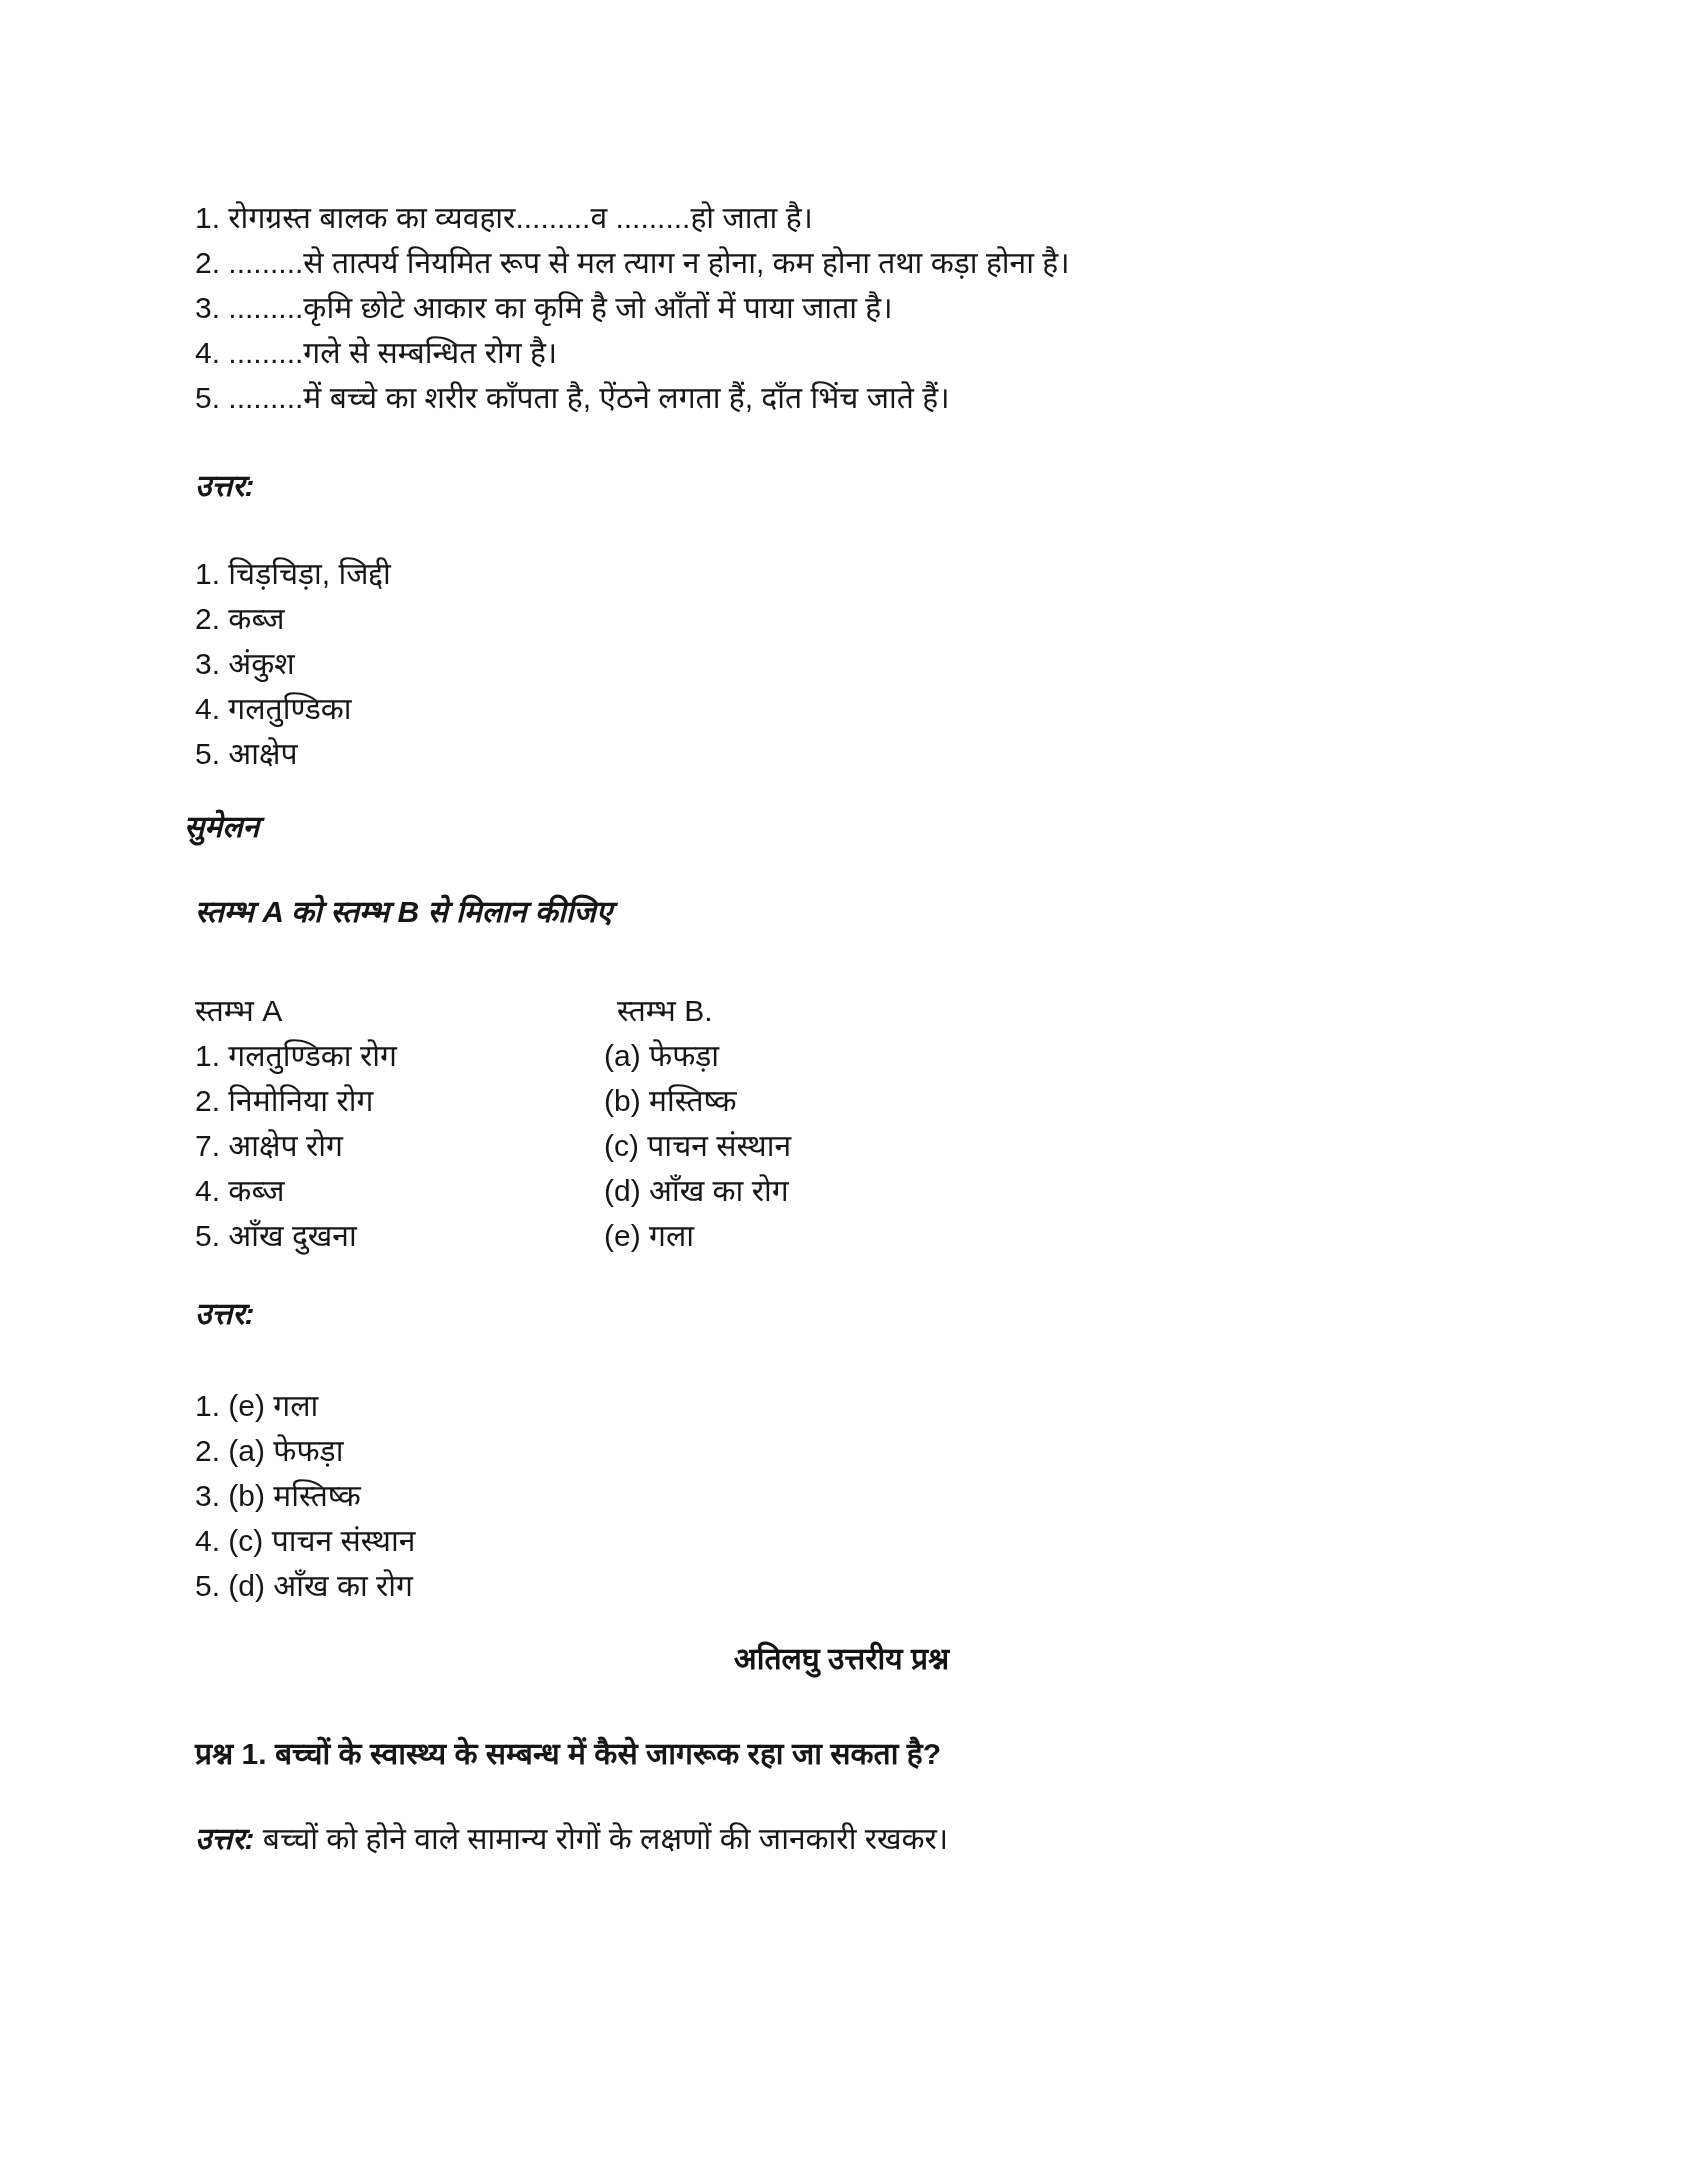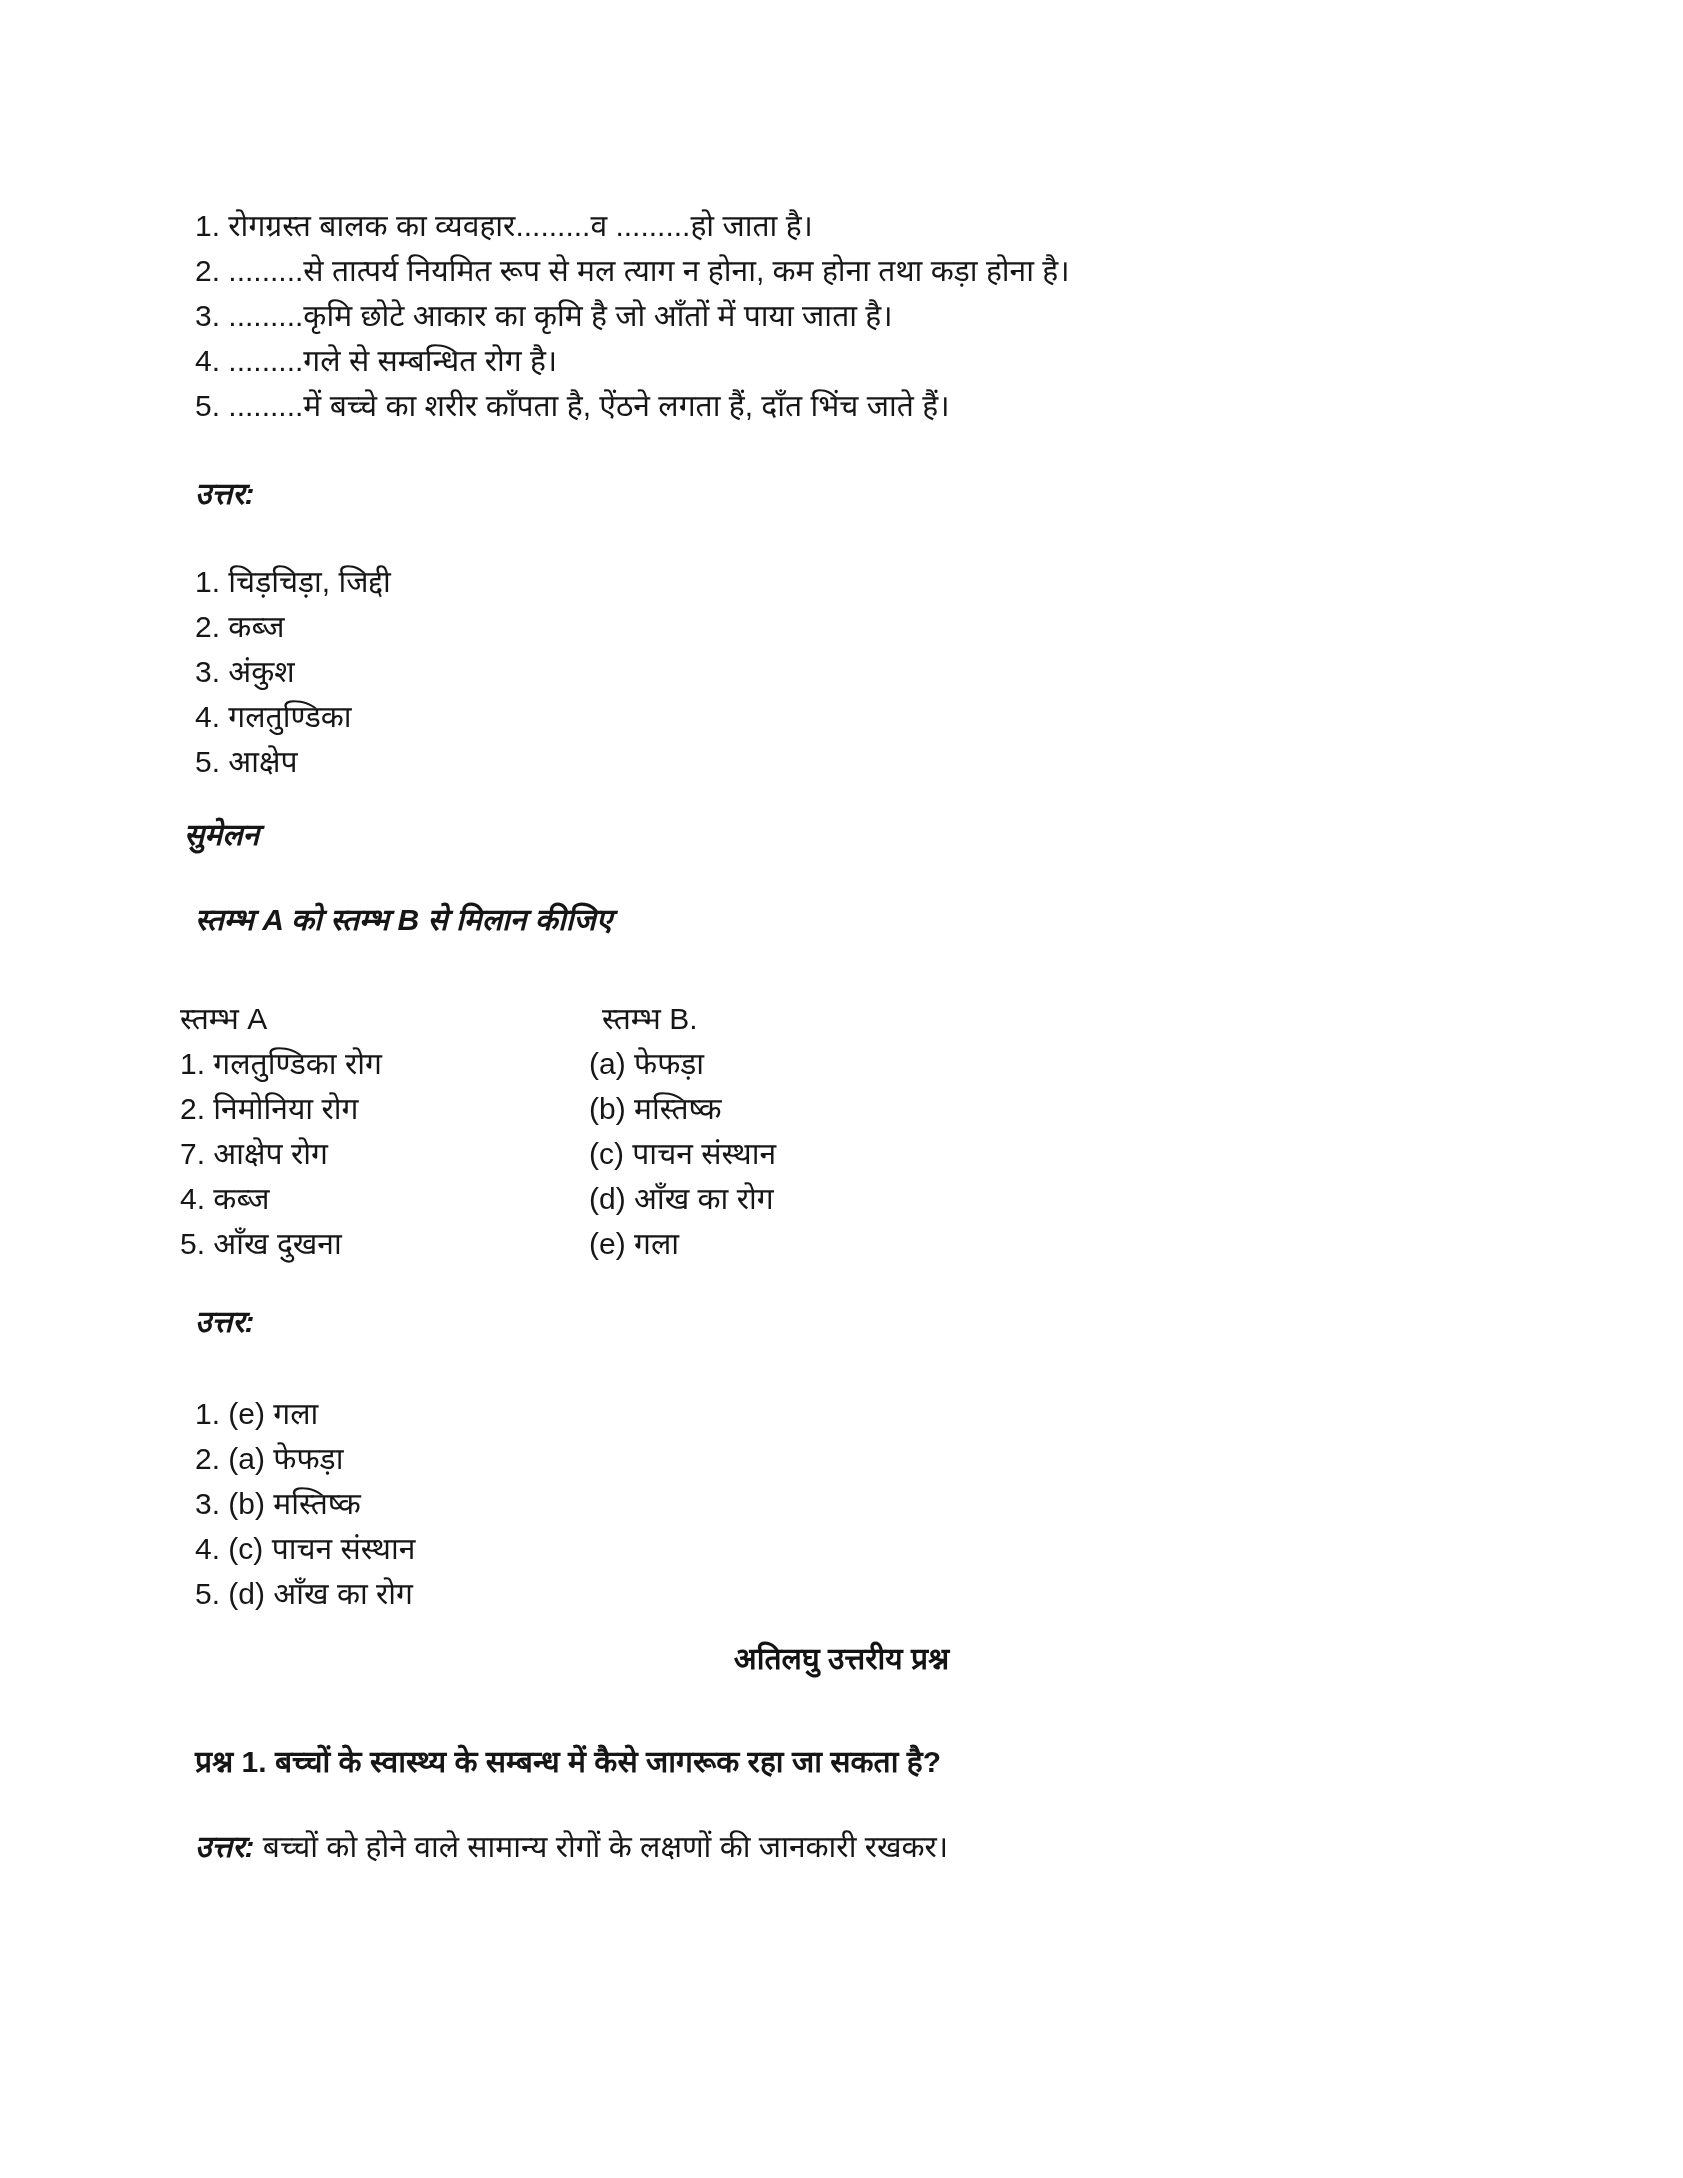--- a/index.html
+++ b/index.html
@@ -13,37 +13,36 @@
     height: 2178px;
     background: #ffffff;
     color: #161616;
     font-family: "Liberation Sans", "DejaVu Sans", sans-serif;
     overflow: hidden;
   }
   .body-text {
     font-size: 30px;
     line-height: 45px;
     color: #161616;
-    margin-top: 8px;
   }
   .bold { font-weight: 700; font-style: italic; }
 
   .abs { position: absolute; }
 
   
   .fillin-list   { top: 195px;  left: 195px; width: 1307px; }
 
   
   .answers1-head { top: 463px;  left: 195px; }
   .answers1-list { top: 551px;  left: 195px; width: 891px; }
 
   
   .sumelan-head  { top: 804px;  left: 184px; }
   .match-intro   { top: 889px;  left: 195px; }
-  .match-table   { top: 988px;  left: 180px; width: 1089px; }
+  .match-table   { top: 988px;  left: 195px; width: 1089px; }
   .match-row     { display: flex; }
   .match-col-a   { width: 409px; flex: 0 0 409px; }
   .match-col-b   { flex: 1; }
   .match-col-b.hdr { padding-left: 13px; }
 
   
   .answers2-head { top: 1291px; left: 195px; }
   .answers2-list { top: 1383px; left: 195px; width: 891px; }
 
   

